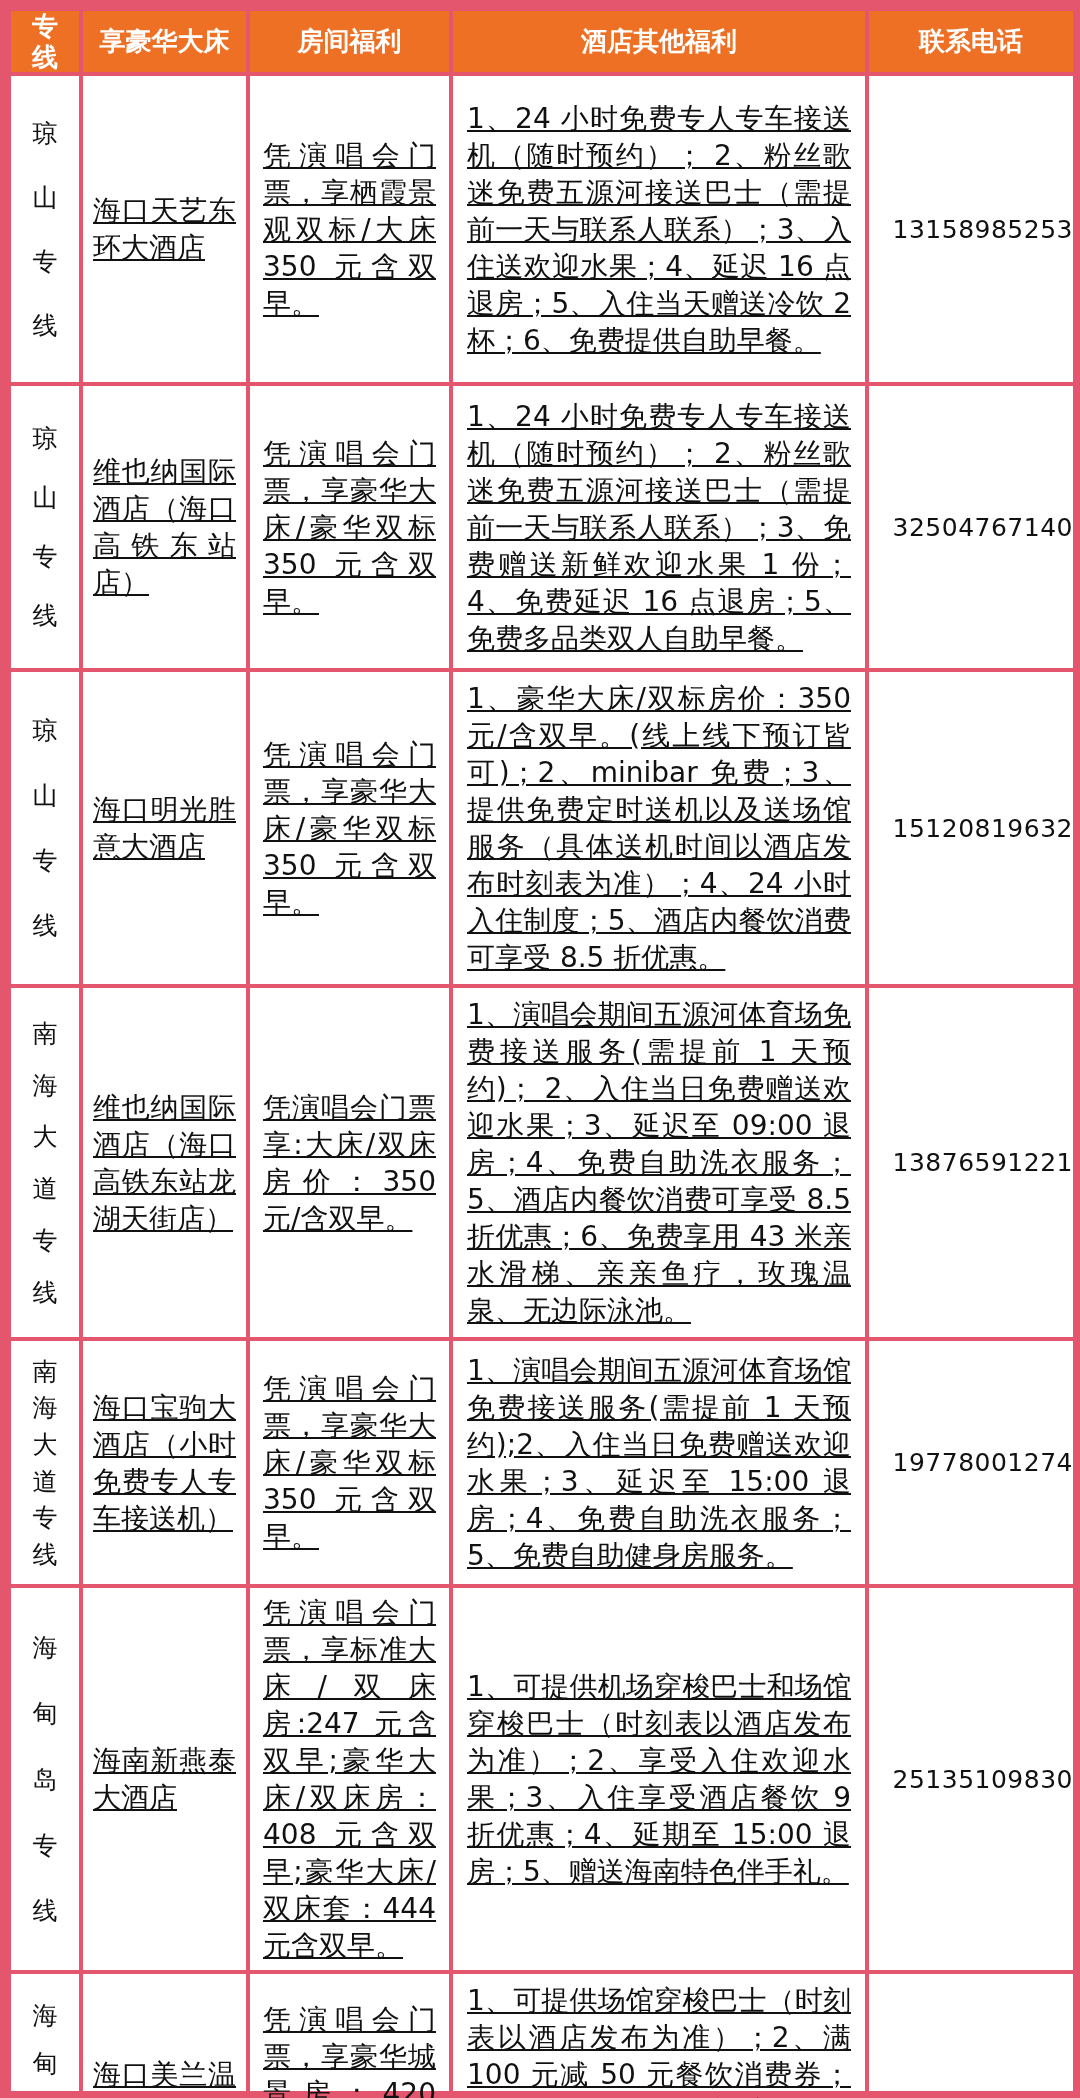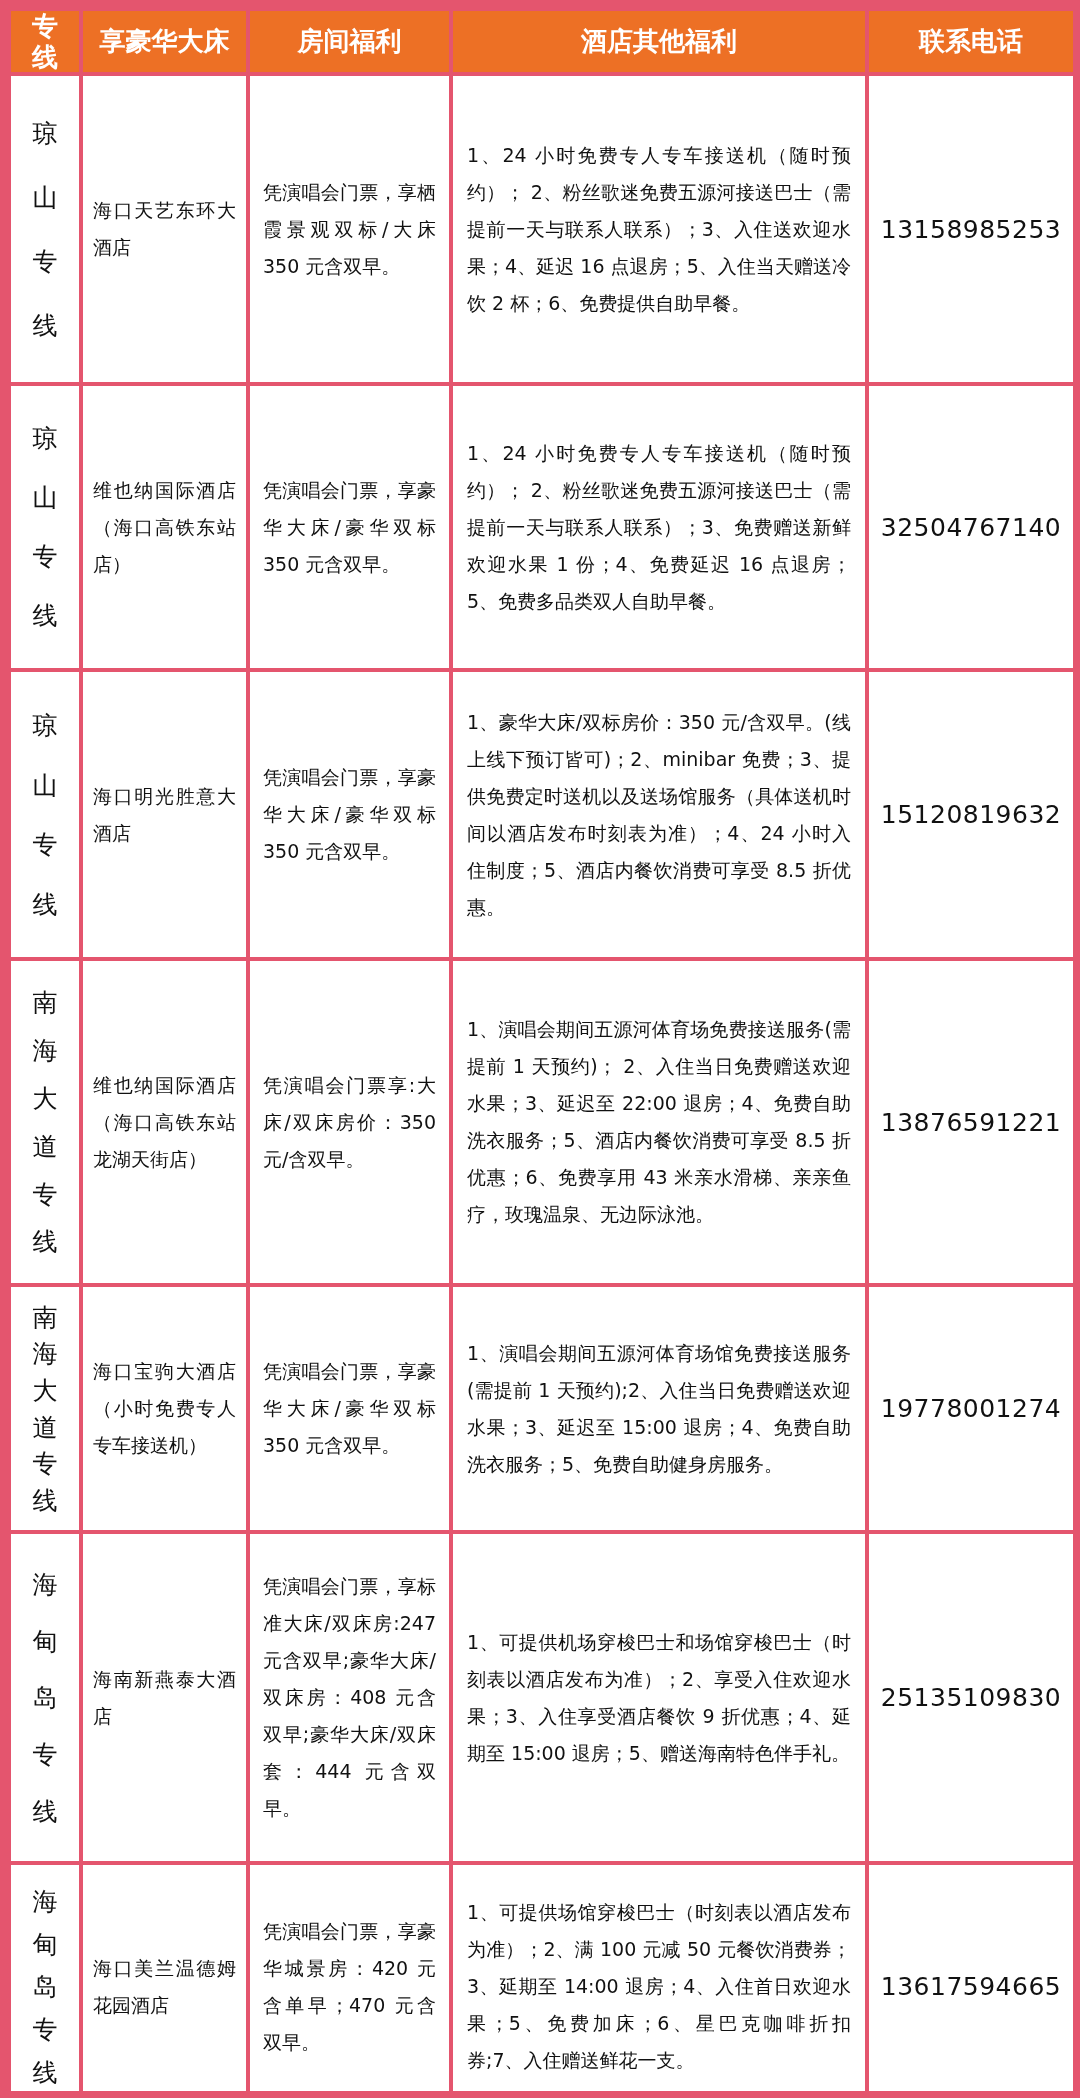--- a/index.html
+++ b/index.html
@@ -66,31 +66,32 @@
     display:flex;
     flex-direction:column;
     justify-content:space-evenly;
     align-items:center;
     font-size:25px;
     line-height:1;
   }
   td.hotel-cell div,
   td.room-cell div,
   td.other-cell div{
-    font-size:19px;
+    font-size:28px;
     line-height:37px;
     text-align:justify;
     text-justify:inter-character;
     text-align-last:left;
+    text-decoration:underline;
   }
   td.hotel-cell div{padding:6px 10px;}
   td.room-cell div{padding:6px 13px;}
   td.other-cell div{padding:8px 14px;}
   td.phone-cell{
-    text-align:center;
+    text-align:right;
     font-size:25px;
     letter-spacing:0.5px;
   }
 </style>
 </head>
 <body>
 
 <div class="sheet">
   <table class="benefits">
     <colgroup>
@@ -186,21 +187,21 @@
               <span>线</span>
             </div>
     </td>
     <td class="hotel-cell">
       <div>维也纳国际酒店（海口高铁东站龙湖天街店）</div>
     </td>
     <td class="room-cell">
       <div>凭演唱会门票享:大床/双床房价：350 元/含双早。</div>
     </td>
     <td class="other-cell">
-      <div>1、演唱会期间五源河体育场免费接送服务(需提前 1 天预约)； 2、入住当日免费赠送欢迎水果；3、延迟至 22:00 退房；4、免费自助洗衣服务；5、酒店内餐饮消费可享受 8.5 折优惠；6、免费享用 43 米亲水滑梯、亲亲鱼疗，玫瑰温泉、无边际泳池。</div>
+      <div>1、演唱会期间五源河体育场免费接送服务(需提前 1 天预约)； 2、入住当日免费赠送欢迎水果；3、延迟至 09:00 退房；4、免费自助洗衣服务；5、酒店内餐饮消费可享受 8.5 折优惠；6、免费享用 43 米亲水滑梯、亲亲鱼疗，玫瑰温泉、无边际泳池。</div>
     </td>
     <td class="phone-cell">13876591221</td>
   </tr>
         <tr>
     <td class="line-cell">
       <div class="vstack">
               <span>南</span>
               <span>海</span>
               <span>大</span>
               <span>道</span>

